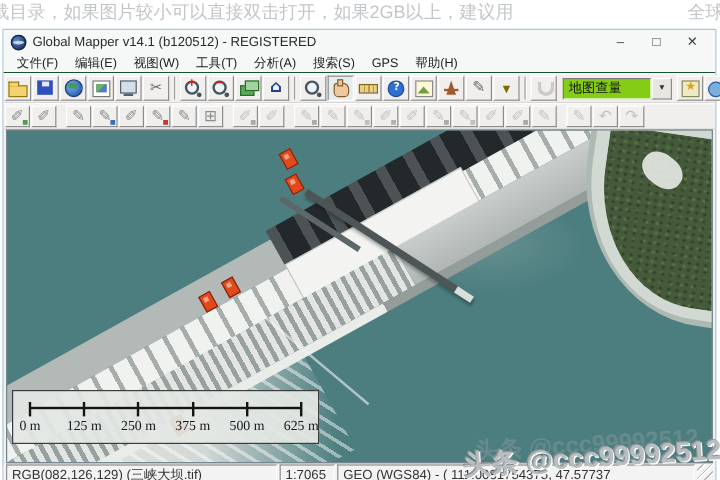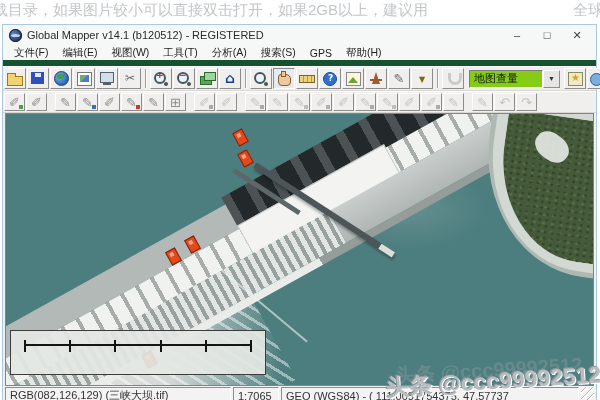--- a/index.html
+++ b/index.html
@@ -14,21 +14,21 @@
        border:1px solid #a9c9e0;display:flex;flex-direction:column;box-sizing:border-box;}
   .titlebar{height:20px;display:flex;align-items:center;background:#f6f7f7;padding:0 4px;flex:0 0 auto;}
   .app-ico{width:13px;height:13px;border-radius:50%;margin:0 5px 0 2px;
            background:radial-gradient(circle at 35% 35%,#5d87c8,#17335f 75%);
            box-shadow:inset 0 0 0 1px #0d2344;position:relative;}
   .app-ico::after{content:"";position:absolute;left:2px;top:5px;width:9px;height:3px;background:rgba(230,235,240,.8);border-radius:50%;}
   .title-text{font-size:11px;color:#2a2a2a;flex:1;white-space:nowrap;overflow:hidden;}
   .winctl{display:flex;}
   .winctl span{width:30px;text-align:center;font-size:11px;color:#404040;line-height:20px;cursor:default;}
   .menubar{height:15px;display:flex;align-items:center;padding:0 4px;background:#f6f7f7;
-           border-bottom:6px solid #14532d;flex:0 0 auto;}
+           border-bottom:1px solid #14532d;flex:0 0 auto;}
   .menubar button{border:0;background:none;font-size:10.5px;color:#222;padding:0 7px;height:15px;
                   font-family:"Liberation Sans",sans-serif;}
   
   .tbar{display:flex;align-items:center;padding:2px 1px;background:#f0efed;flex:0 0 auto;
         border-top:1px solid #fff;border-bottom:1px solid #d9d7d3;}
   .tb1{height:25px;box-sizing:border-box;}
   .tb2{height:22px;box-sizing:border-box;overflow:hidden;}
   .tb-group{display:flex;align-items:center;}
   .sep{width:0;height:19px;border-left:1px solid #9d9d9d;border-right:1px solid #fff;margin:0 3px;}
   .tb-btn{width:22px;height:21px;display:flex;align-items:center;justify-content:center;padding:0;
@@ -380,20 +380,28 @@
     <div class="land-patch"></div>
     <div class="scalebar">
       <div class="sb-line">
         <i></i>
           <i></i>
           <i></i>
           <i></i>
           <i></i>
           <i></i>
       </div>
+      <div class="sb-labels">
+        <span>0 m</span>
+          <span>125 m</span>
+          <span>250 m</span>
+          <span>375 m</span>
+          <span>500 m</span>
+          <span>625 m</span>
+      </div>
     </div>
   </div>
 
   <div class="statusbar">
     <div class="seg seg1">RGB(082,126,129) (三峡大坝.tif)</div>
     <div class="seg seg2">1:7065</div>
     <div class="seg seg3">GEO (WGS84) - ( 111.0081754375, 47.57737</div>
     <div class="seg grip"></div>
   </div>
 

